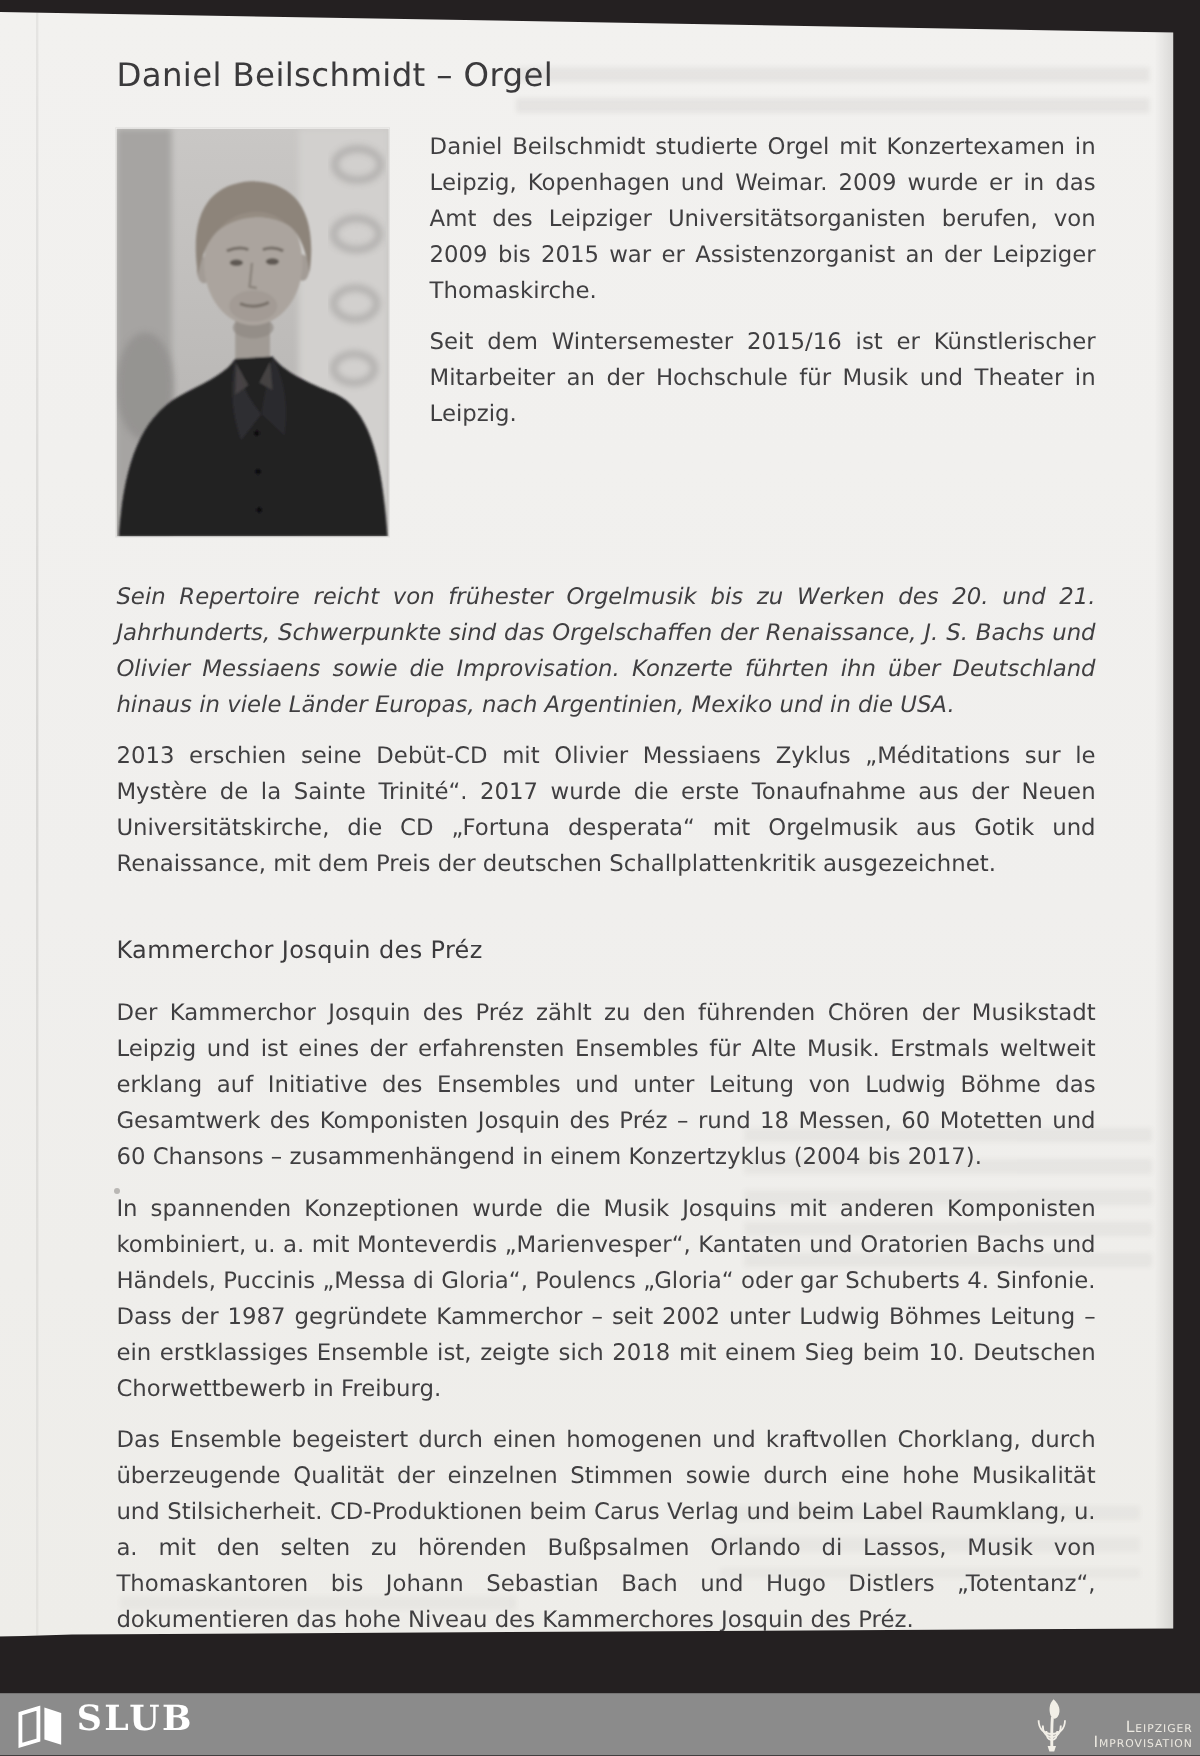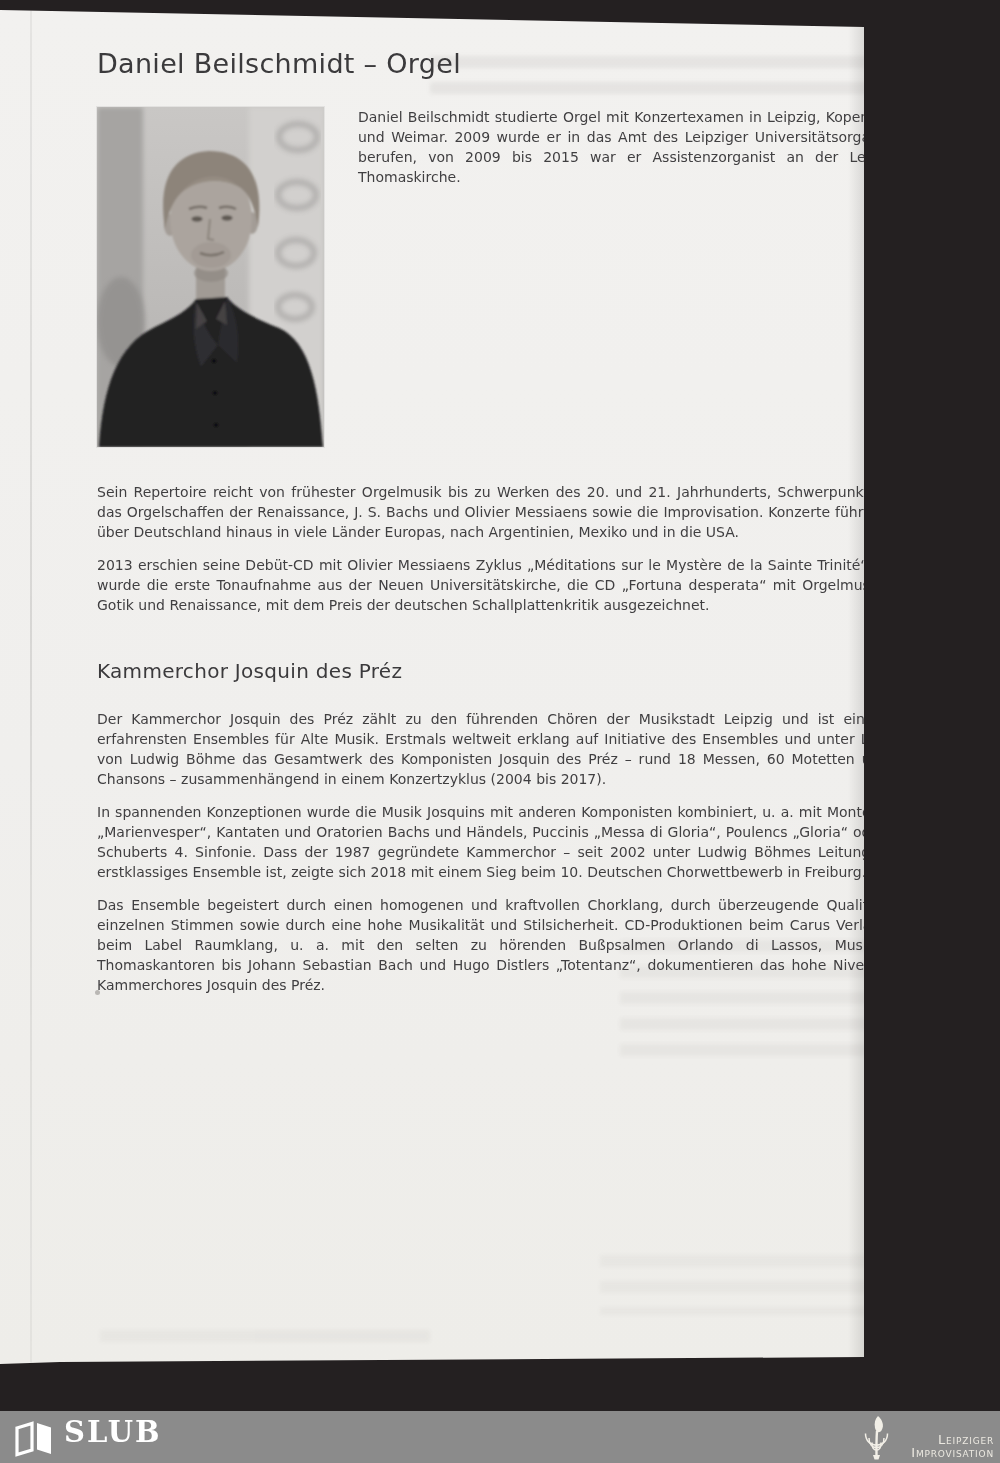--- a/index.html
+++ b/index.html
@@ -7,21 +7,21 @@
     width:1000px; height:1463px;
     position:relative;
     background:#242021;
     font-family:"DejaVu Sans","Liberation Sans",sans-serif;
     overflow:hidden;
   }
 
   
   .page {
     position:absolute; left:0; top:10px;
-    width:864px; height:1354px;
+    width:978px; height:1354px;
     background:linear-gradient(180deg,#f2f1ef 0%,#f0efed 55%,#eeede9 100%);
     clip-path:polygon(0 0, 100% 17px, 100% calc(100% - 7px), 60px calc(100% - 2px), 0 100%);
   }
   .crease {
     position:absolute; left:30px; top:0; width:2px; height:100%;
     background:linear-gradient(180deg, rgba(0,0,0,.05), rgba(0,0,0,.10) 45%, rgba(0,0,0,.04));
     filter:blur(.6px);
   }
   .edge-shade {
     position:absolute; right:0; top:0; width:16px; height:100%;
@@ -54,26 +54,26 @@
   .media-row { display:flex; margin-top:26px; }
   .photo-frame {
     flex:none; width:227px; height:340px;
     box-shadow:0 0 0 1px rgba(0,0,0,.06);
     overflow:hidden;
   }
   .photo-frame svg { display:block; }
   .bio-col { margin-left:34px; width:555px; }
   p.para {
     margin:0 0 13px 0;
-    font-size:14px; line-height:20px;
+    font-size:19px; line-height:30px;
     text-align:justify; text-justify:inter-word;
     hyphens:none;
   }
   p.para:last-child { margin-bottom:0; }
-  .full-first { margin-top:35px !important; }
+  .full-first { margin-top:35px !important;font-style:italic; }
   .after-h2 { margin-top:22px !important; }
 
   
   .footer {
     position:absolute; left:0; top:1411px; width:1000px; height:52px;
     background:#8b8b8b;
   }
   .slub { position:absolute; left:14px; top:6px; display:flex; }
   .slub-book { margin-top:4px; }
   .slub-text { margin-left:10px; color:#ffffff; }
@@ -156,20 +156,21 @@
             <path d="M100 196 L110 214 L99 222 Z" fill="#4a4848" opacity=".85"></path>
             <path d="M128 194 L119 212 L130 218 Z" fill="#4a4848" opacity=".85"></path>
             <circle cx="117" cy="254" r="2.2" fill="#0e0e10"></circle>
             <circle cx="118" cy="286" r="2.2" fill="#0e0e10"></circle>
             <circle cx="119" cy="318" r="2.2" fill="#0e0e10"></circle>
           </g>
         </svg>
       </div>
       <div class="bio-col">
         <p class="para">Daniel Beilschmidt studierte Orgel mit Konzertexamen in Leipzig, Kopenhagen und Weimar. 2009 wurde er in das Amt des Leipziger Universitätsorganisten berufen, von 2009 bis 2015 war er Assistenzorganist an der Leipziger Thomaskirche.</p>
+        <p class="para">Seit dem Wintersemester 2015/16 ist er Künstlerischer Mitarbeiter an der Hochschule für Musik und Theater in Leipzig.</p>
       </div>
     </div>
 
     <p class="para full-first">Sein Repertoire reicht von frühester Orgelmusik bis zu Werken des 20. und 21. Jahrhunderts, Schwerpunkte sind das Orgelschaffen der Renaissance, J. S. Bachs und Olivier Messiaens sowie die Improvisation. Konzerte führten ihn über Deutschland hinaus in viele Länder Europas, nach Argentinien, Mexiko und in die USA.</p>
     <p class="para">2013 erschien seine Debüt-CD mit Olivier Messiaens Zyklus „Méditations sur le Mystère de la Sainte Trinité“. 2017 wurde die erste Tonaufnahme aus der Neuen Universitätskirche, die CD „Fortuna desperata“ mit Orgelmusik aus Gotik und Renaissance, mit dem Preis der deutschen Schallplattenkritik ausgezeichnet.</p>
 
     <h2>Kammerchor Josquin des Préz</h2>
 
     <p class="para after-h2">Der Kammerchor Josquin des Préz zählt zu den führenden Chören der Musikstadt Leipzig und ist eines der erfahrensten Ensembles für Alte Musik. Erstmals weltweit erklang auf Initiative des Ensembles und unter Leitung von Ludwig Böhme das Gesamtwerk des Komponisten Josquin des Préz – rund 18 Messen, 60 Motetten und 60 Chansons – zusammenhängend in einem Konzertzyklus (2004 bis 2017).</p>
     <p class="para">In spannenden Konzeptionen wurde die Musik Josquins mit anderen Komponisten kombiniert, u. a. mit Monteverdis „Marienvesper“, Kantaten und Oratorien Bachs und Händels, Puccinis „Messa di Gloria“, Poulencs „Gloria“ oder gar Schuberts 4. Sinfonie. Dass der 1987 gegründete Kammerchor – seit 2002 unter Ludwig Böhmes Leitung – ein erstklassiges Ensemble ist, zeigte sich 2018 mit einem Sieg beim 10. Deutschen Chorwettbewerb in Freiburg.</p>

